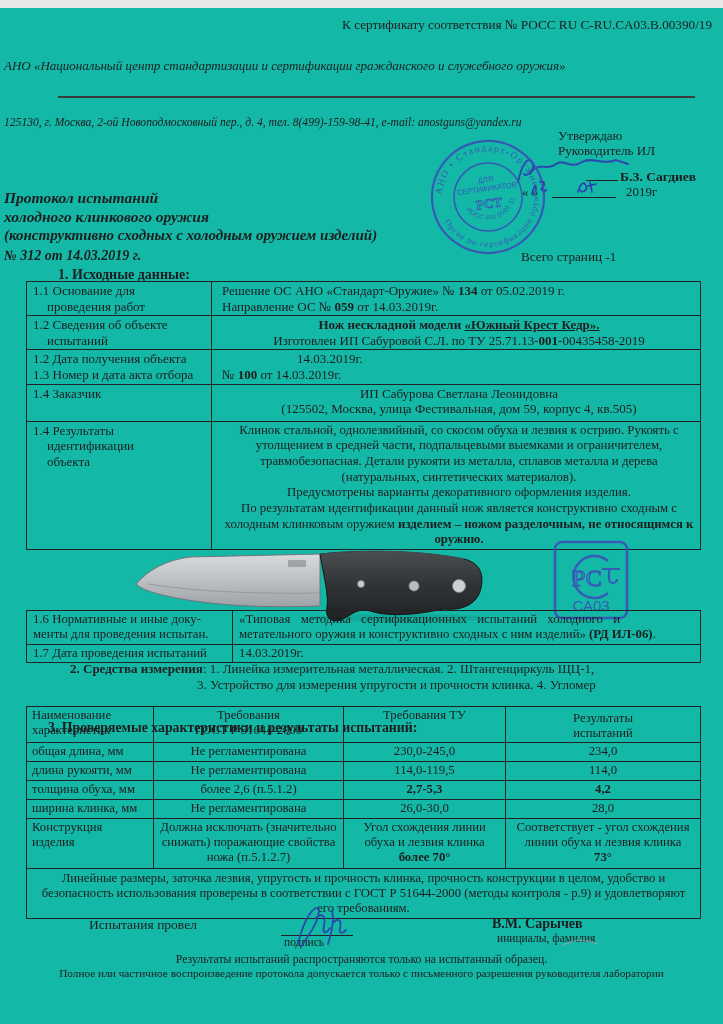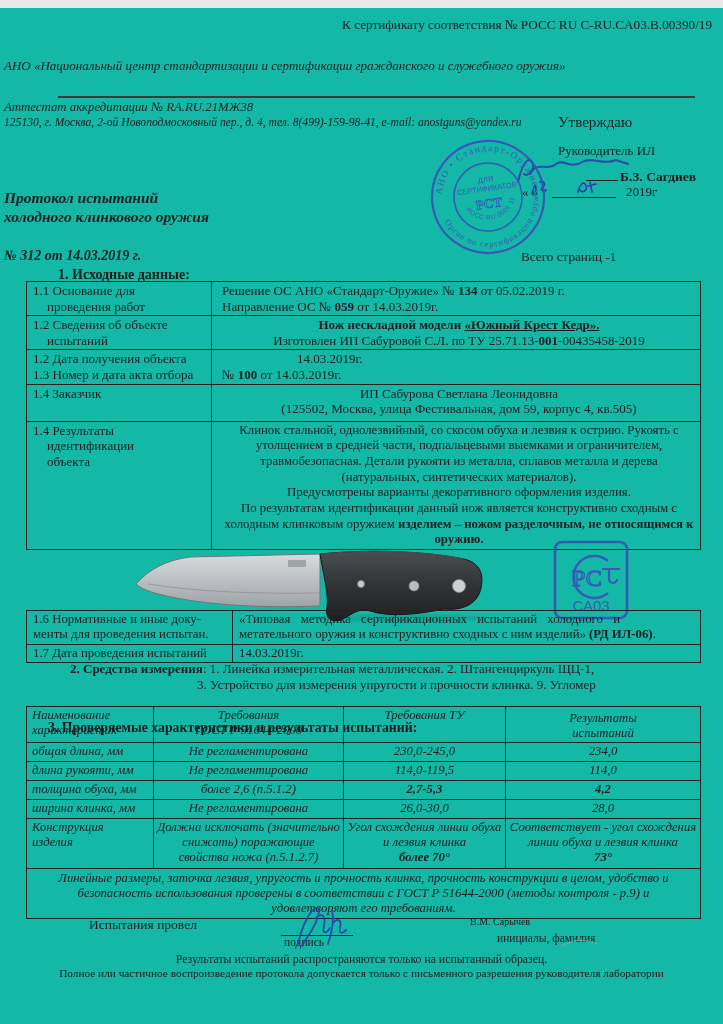--- a/index.html
+++ b/index.html
@@ -10,21 +10,21 @@
   .b{font-weight:bold;}
   .u{text-decoration:underline;}
   
   .cert-line{top:9px;right:11px;font-size:13.2px;}
   .org1{top:50px;font-size:13px;}
   .org2{top:67px;font-size:14.8px;font-weight:bold;}
   .divider{top:88px;left:58px;width:637px;border-top:2px solid #3c3c3c;height:0;}
   .accred{top:92px;font-size:12.8px;}
   .addr{top:108px;font-size:11.6px;}
   
-  .approve-1{top:106px;left:558px;font-size:15px;}
+  .approve-1{top:120px;left:558px;font-size:13px;}
   .approve-2{top:135px;left:558px;font-size:13px;}
   .sagdiev-line{top:172px;left:586px;width:32px;border-top:1.4px solid #222;}
   .sagdiev{top:161px;left:620px;font-size:13.5px;font-weight:bold;}
   .date-row{top:176px;left:522px;font-size:13px;}
   .date-line{top:189px;left:552px;width:64px;border-top:1.3px solid #222;}
   .date-year{top:176px;left:626px;font-size:13px;}
   
   .t1{top:181px;font-size:15.5px;font-weight:bold;}
   .t2{top:200px;font-size:15.5px;font-weight:bold;}
   .t3{top:219px;font-size:15px;font-weight:bold;}
@@ -39,48 +39,47 @@
   .tbl1 td.val{padding-left:10px;}
   .cell-c{text-align:center;}
   .ident{font-size:12.8px;line-height:15.7px;text-align:center;}
   .tbl16{left:26px;top:602px;width:674px;}
   .tbl16 td{font-size:12.8px;line-height:15.4px;}
   .spread{word-spacing:7px;}
   .s2-line1{top:653px;left:70px;font-size:13px;}
   .s2-line2{top:669px;left:197px;font-size:13px;}
   .s3-head{top:712px;left:48px;font-size:13.8px;font-weight:bold;}
   .tbl3{left:26px;top:698px;width:674px;}
-  .tbl3 td{font-size:12.7px;line-height:15px;padding:1px 3px;font-style:italic;}
+  .tbl3 td{font-size:12.7px;line-height:15px;padding:1px 3px;}
   .tbl3 td.name{padding-left:5px;}
   
   .perf{top:909px;left:89px;font-size:13.5px;}
   .sig-line{top:927px;left:281px;width:72px;border-top:1.4px solid #222;}
   .sig-cap{top:928px;left:284px;font-size:11.5px;}
-  .sar-name{top:908px;left:470px;font-size:10px;font-weight:normal;}
+  .sar-name{top:908px;left:492px;font-size:14px;font-weight:bold;}
   .sar-cap{top:924px;left:497px;font-size:11.5px;}
   .fn1{top:944px;font-size:11.8px;left:0;width:723px;text-align:center;}
   .fn2{top:959px;font-size:11.3px;left:0;width:723px;text-align:center;}
   svg{display:block;}
   .stamp-round{top:128px;left:428px;opacity:.92;}
   .stamp-sq{top:531px;left:552px;opacity:.9;}
   .knife{top:538px;left:128px;}
   .sig-top{top:144px;left:512px;}
   .hand-date{top:168px;left:526px;}
   .sig-bottom{top:896px;left:290px;}
   .flick{top:928px;left:560px;}
 </style>
 </head>
 <body>
 
 <div class="page">
 
   <div class="abs cert-line">К сертификату соответствия  № РОСС RU C-RU.CA03.B.00390/19</div>
   <div class="abs ctr org1">АНО «Национальный центр стандартизации и сертификации гражданского и служебного оружия»</div>
   <div class="abs divider"></div>
-  <div class="abs ctr accred">Аттестат аккредитации № RA.RU.21МЖ38</div>
   <div class="abs ctr addr">125130, г. Москва, 2-ой Новоподмосковный пер., д. 4,    тел. 8(499)-159-98-41, e-mail: anostguns@yandex.ru</div>
 
   <div class="abs approve-1">Утверждаю</div>
   <div class="abs approve-2">Руководитель ИЛ</div>
   <div class="abs sagdiev-line"></div>
   <div class="abs sagdiev">Б.З.  Сагдиев</div>
   <div class="abs date-row">«    »</div>
   <div class="abs date-line"></div>
   <div class="abs date-year">2019г</div>
 
@@ -109,20 +108,21 @@
       <text x="60" y="55" text-anchor="middle" font-size="7.5" fill="#3a52b8" stroke="none" font-family="Liberation Sans, sans-serif">СЕРТИФИКАТОВ</text>
       <text x="60" y="72" text-anchor="middle" font-size="13" font-weight="bold" fill="none" stroke="#3a52b8" stroke-width=".8" font-family="Liberation Serif, serif">РСТ</text>
       <text font-size="6.5" fill="#3a52b8" stroke="none" font-family="Liberation Sans, sans-serif" letter-spacing=".5">
         <textPath href="#arcIn" startOffset="8%">РОСС RU.0001 11СЛ03</textPath>
       </text>
     </g>
   </svg>
 
   <div class="abs ctr t1">Протокол испытаний</div>
   <div class="abs ctr t2">холодного клинкового оружия</div>
+  <div class="abs ctr t3">(конструктивно сходных  с холодным оружием изделий)</div>
   <div class="abs ctr t4">№ 312     от 14.03.2019 г.</div>
   <div class="abs pages">Всего страниц -1</div>
 
   <div class="abs s1-head">1. Исходные данные:</div>
 
   <table class="abs tbl1">
     <colgroup>
         <col style="width:185px">
         <col style="width:489px">
       </colgroup>
@@ -236,21 +236,21 @@
       <td>
             <div>14.03.2019г.</div>
           </td>
     </tr>
   </tbody>
     </table>
 
   <div class="abs s2-line1">
     <span class="b">2. Средства измерения</span><span>: 1. Линейка измерительная металлическая.  2. Штангенциркуль ЩЦ-1,</span>
   </div>
-  <div class="abs s2-line2">3. Устройство для измерения упругости и прочности клинка. 9. Угломер</div>
+  <div class="abs s2-line2">3. Устройство для измерения упругости и прочности клинка. 4. Угломер</div>
 
   <div class="abs s3-head">3. Проверяемые характеристики и результаты испытаний:</div>
   <table class="abs tbl3">
     <colgroup>
         <col style="width:127px">
         <col style="width:190px">
         <col style="width:162px">
         <col style="width:195px">
       </colgroup>
     <tbody>

